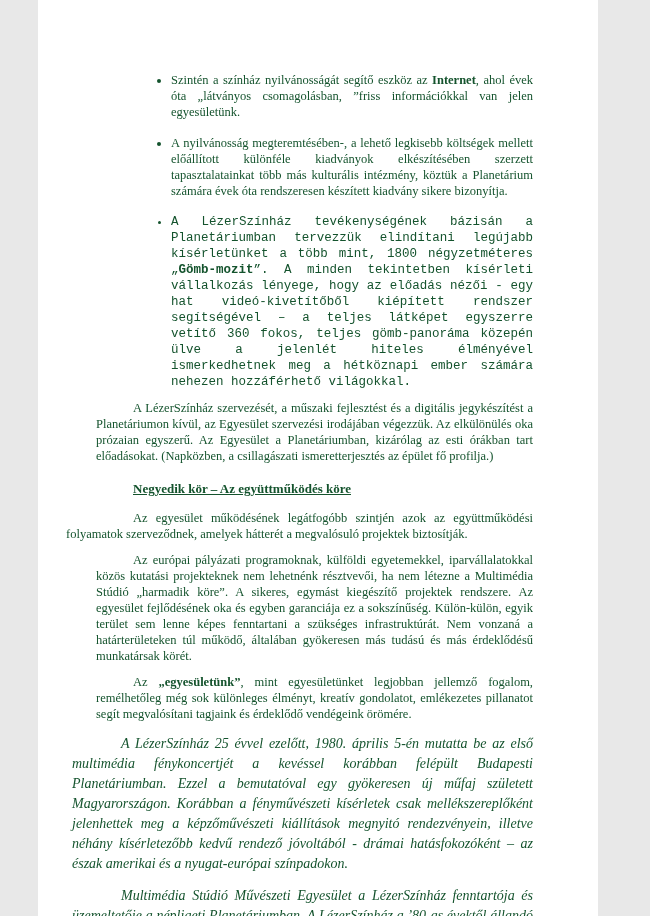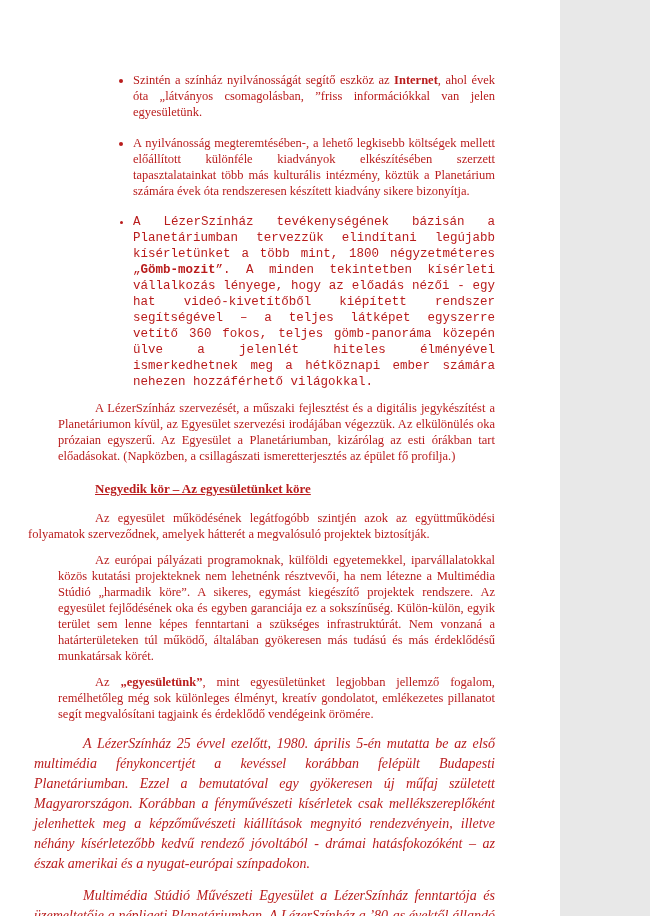--- a/index.html
+++ b/index.html
@@ -2,22 +2,23 @@
 <html lang="hu"><head>
 <meta charset="utf-8">
 <style>
   html,body{margin:0;padding:0;background:#e8e8e8;}
   .page{
     position:relative;
     width:560px;height:916px;
     background:#ffffff;
     overflow:hidden;
     font-family:"Liberation Serif", serif;
-    color:#b91c1c;
+    color:#14532d;
     box-sizing:border-box;
+    margin-left:38px;
   }
   
   .sec1{font-size:12.5px;line-height:16px;text-align:justify;}
   ul.bullets{
     margin:72px 65px 0 58px;
     padding:0 0 0 75px;
     list-style:disc outside;
   }
   ul.bullets li{margin:0 0 15px 0;text-align:justify;}
   ul.bullets li:last-child{margin-bottom:0;font-family:Liberation Mono, monospace;}
@@ -67,21 +68,21 @@
 
   <div class="sec1">
     <ul class="bullets">
       <li><span>Szintén a színház nyilvánosságát segítő eszköz az </span><b>Internet</b><span>, ahol évek óta „látványos csomagolásban, ”friss információkkal van jelen egyesületünk.</span></li>
       <li><span>A nyilvánosság megteremtésében-, a lehető legkisebb költségek mellett előállított különféle kiadványok elkészítésében szerzett tapasztalatainkat több más kulturális intézmény, köztük a Planetárium számára évek óta rendszeresen készített kiadvány sikere bizonyítja.</span></li>
       <li><span>A LézerSzínház tevékenységének bázisán a Planetáriumban tervezzük elindítani legújabb kísérletünket a több mint, 1800 négyzetméteres „</span><b>Gömb-mozit</b><span>”. A minden tekintetben kísérleti vállalkozás lényege, hogy az előadás nézői - egy hat videó-kivetítőből kiépített rendszer segítségével – a teljes látképet egyszerre vetítő 360 fokos, teljes gömb-panoráma közepén ülve a jelenlét hiteles élményével ismerkedhetnek meg a hétköznapi ember számára nehezen hozzáférhető világokkal.</span></li>
     </ul>
 
     <p class="body-par">A LézerSzínház szervezését, a műszaki fejlesztést és a digitális jegykészítést a Planetáriumon kívül, az Egyesület szervezési irodájában végezzük. Az elkülönülés oka prózaian egyszerű. Az Egyesület a Planetáriumban, kizárólag az esti órákban tart előadásokat. (Napközben, a csillagászati ismeretterjesztés az épület fő profilja.)</p>
 
-    <h3 class="sub-head">Negyedik kör –  Az egyesületünket köre</h3>
+    <h3 class="sub-head">Negyedik kör –  Az együttműködés köre</h3>
 
     <p class="outdent-par">Az egyesület működésének legátfogóbb szintjén azok az együttműködési folyamatok szerveződnek, amelyek hátterét a megvalósuló projektek biztosítják.</p>
 
     <p class="body-par">Az európai pályázati programoknak, külföldi egyetemekkel, iparvállalatokkal közös kutatási projekteknek nem lehetnénk résztvevői, ha nem létezne a Multimédia Stúdió „harmadik köre”. A sikeres, egymást kiegészítő projektek rendszere. Az egyesület fejlődésének oka és egyben garanciája ez a sokszínűség. Külön-külön, egyik terület sem lenne képes fenntartani a szükséges infrastruktúrát. Nem vonzaná a határterületeken túl működő, általában gyökeresen más tudású és más érdeklődésű munkatársak körét.</p>
 
     <p class="body-par"><span>Az </span><b>„egyesületünk”</b><span>, mint egyesületünket legjobban jellemző fogalom, remélhetőleg még sok különleges élményt, kreatív gondolatot, emlékezetes pillanatot segít megvalósítani tagjaink és érdeklődő vendégeink örömére.</span></p>
   </div>
 
 
   <div class="sec2">

